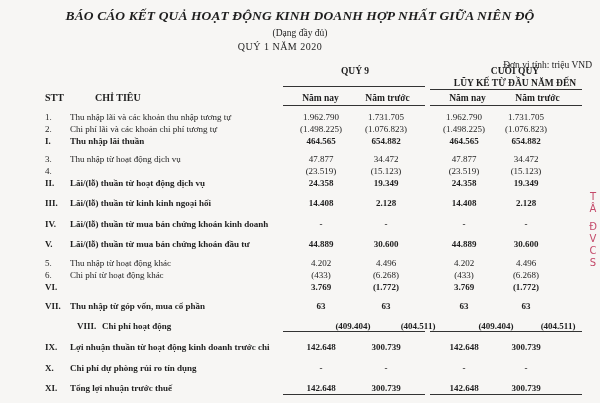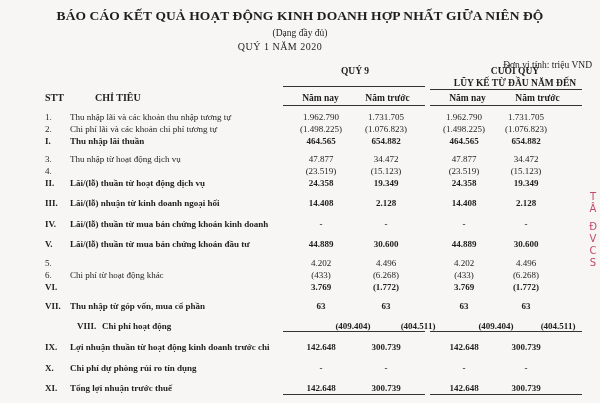--- a/index.html
+++ b/index.html
@@ -5,21 +5,21 @@
   html, body { margin: 0; padding: 0; }
   body {
     width: 600px; height: 403px; overflow: hidden;
     background: #f7f6f4;
     font-family: "Liberation Serif", "DejaVu Serif", serif;
     color: #1e1e1e;
     position: relative;
   }
   .title {
     position: absolute; top: 8px; left: 0; width: 600px; text-align: center;
-    font-weight: bold; font-size: 13.5px; letter-spacing: 0.1px;
+    font-weight: bold; font-size: 13.5px; letter-spacing: 0.1px; font-style: italic;
   }
   .subtitle {
     position: absolute; top: 28px; left: 0; width: 600px; text-align: center;
     font-size: 9.5px;
   }
   .period {
     position: absolute; top: 41px; left: 0; width: 560px; text-align: center;
     font-weight: normal; font-size: 10px; letter-spacing: 0.5px;
   }
   .unit {
@@ -116,21 +116,21 @@
     <div class="row b" style="top: 177px;">
       <span class="stt">II.</span>
       <span class="lbl">Lãi/(lỗ) thuần từ hoạt động dịch vụ</span>
       <span class="v v0">24.358</span>
       <span class="v v1">19.349</span>
       <span class="v v2">24.358</span>
       <span class="v v3">19.349</span>
     </div>
     <div class="row b" style="top: 197px;">
       <span class="stt">III.</span>
-      <span class="lbl">Lãi/(lỗ) nhuận từ kinh doanh ngoại hối</span>
+      <span class="lbl">Lãi/(lỗ) thuần từ kinh kinh ngoại hối</span>
       <span class="v v0">14.408</span>
       <span class="v v1">2.128</span>
       <span class="v v2">14.408</span>
       <span class="v v3">2.128</span>
     </div>
     <div class="row b" style="top: 218px;">
       <span class="stt">IV.</span>
       <span class="lbl">Lãi/(lỗ) thuần từ mua bán chứng khoán kinh doanh</span>
       <span class="v v0">-</span>
       <span class="v v1">-</span>
@@ -140,20 +140,21 @@
     <div class="row b" style="top: 238px;">
       <span class="stt">V.</span>
       <span class="lbl">Lãi/(lỗ) thuần từ mua bán chứng khoán đầu tư</span>
       <span class="v v0">44.889</span>
       <span class="v v1">30.600</span>
       <span class="v v2">44.889</span>
       <span class="v v3">30.600</span>
     </div>
     <div class="row" style="top: 257px;">
       <span class="stt">5.</span>
+      <span class="lbl">Thu nhập từ hoạt động khác</span>
       <span class="v v0">4.202</span>
       <span class="v v1">4.496</span>
       <span class="v v2">4.202</span>
       <span class="v v3">4.496</span>
     </div>
     <div class="row" style="top: 269px;">
       <span class="stt">6.</span>
       <span class="lbl">Chi phí từ hoạt động khác</span>
       <span class="v v0">(433)</span>
       <span class="v v1">(6.268)</span>

